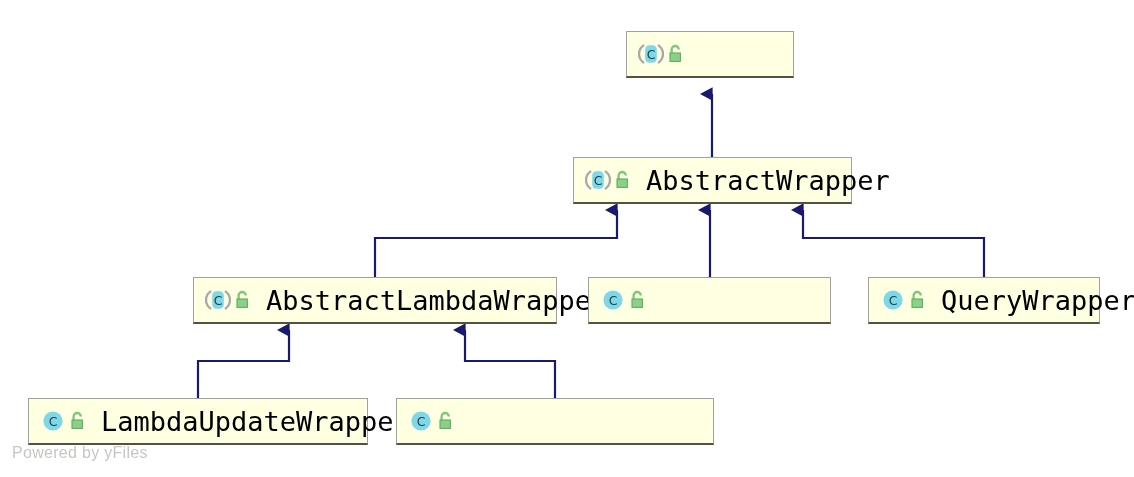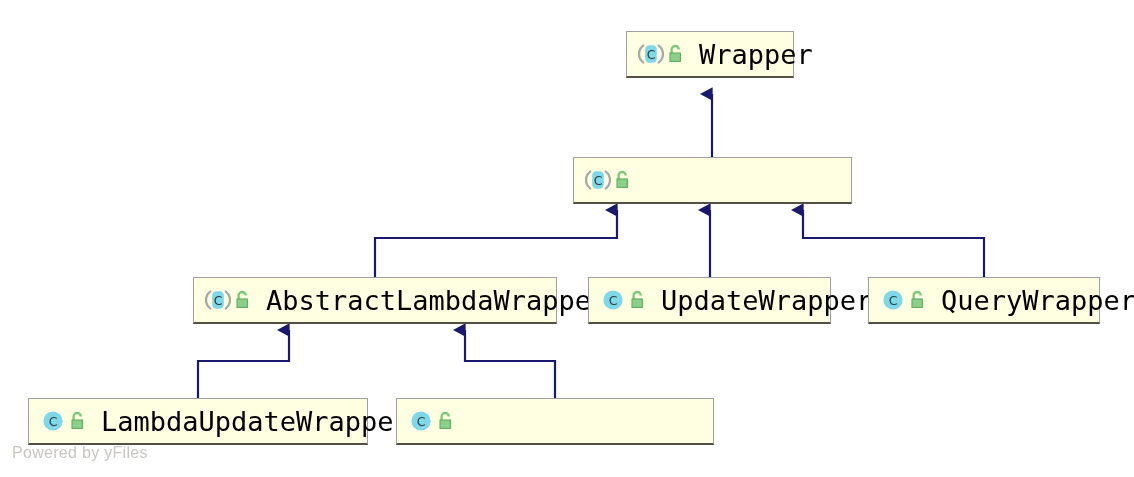--- a/index.html
+++ b/index.html
@@ -110,36 +110,36 @@
         <path d="M5.2 4.6 A 10.5 10.5 0 0 0 5.2 21.4" stroke="#a8a8a8" stroke-width="2.4" fill="none" stroke-linecap="round"></path>
         <path d="M20.8 4.6 A 10.5 10.5 0 0 1 20.8 21.4" stroke="#a8a8a8" stroke-width="2.4" fill="none" stroke-linecap="round"></path>
         <rect x="7.2" y="4.2" width="11.6" height="17.6" rx="4.2" fill="#7ed8e8"></rect>
         <text x="13" y="18.2" text-anchor="middle" font-family="DejaVu Sans, sans-serif" font-size="12.5" fill="#2a3b42">C</text>
       </svg>
       <svg class="icon-lock" viewBox="0 0 18 20">
         <path d="M4.6 9.2 L4.6 5.6 A 3.6 3.6 0 0 1 11.8 5.6" stroke="#7ac87a" stroke-width="2.3" fill="none" stroke-linecap="butt"></path>
         <rect x="3.0" y="9.0" width="10.4" height="8.4" fill="#8ad08a" stroke="#5fae5f" stroke-width="1.1"></rect>
       </svg>
     </span>
-    <span class="node-label">Wrapper</span>
   </div>
 
   <div class="uml-node" style="left:573px; top:157px; width:279px; height:47px;">
     <span class="node-icons">
       <svg class="icon-class" viewBox="0 0 26 26">
         <path d="M5.2 4.6 A 10.5 10.5 0 0 0 5.2 21.4" stroke="#a8a8a8" stroke-width="2.4" fill="none" stroke-linecap="round"></path>
         <path d="M20.8 4.6 A 10.5 10.5 0 0 1 20.8 21.4" stroke="#a8a8a8" stroke-width="2.4" fill="none" stroke-linecap="round"></path>
         <rect x="7.2" y="4.2" width="11.6" height="17.6" rx="4.2" fill="#7ed8e8"></rect>
         <text x="13" y="18.2" text-anchor="middle" font-family="DejaVu Sans, sans-serif" font-size="12.5" fill="#2a3b42">C</text>
       </svg>
       <svg class="icon-lock" viewBox="0 0 18 20">
         <path d="M4.6 9.2 L4.6 5.6 A 3.6 3.6 0 0 1 11.8 5.6" stroke="#7ac87a" stroke-width="2.3" fill="none" stroke-linecap="butt"></path>
         <rect x="3.0" y="9.0" width="10.4" height="8.4" fill="#8ad08a" stroke="#5fae5f" stroke-width="1.1"></rect>
       </svg>
     </span>
+    <span class="node-label">AbstractWrapper</span>
   </div>
 
   <div class="uml-node" style="left:193px; top:277px; width:364px; height:47px;">
     <span class="node-icons">
       <svg class="icon-class" viewBox="0 0 26 26">
         <path d="M5.2 4.6 A 10.5 10.5 0 0 0 5.2 21.4" stroke="#a8a8a8" stroke-width="2.4" fill="none" stroke-linecap="round"></path>
         <path d="M20.8 4.6 A 10.5 10.5 0 0 1 20.8 21.4" stroke="#a8a8a8" stroke-width="2.4" fill="none" stroke-linecap="round"></path>
         <rect x="7.2" y="4.2" width="11.6" height="17.6" rx="4.2" fill="#7ed8e8"></rect>
         <text x="13" y="18.2" text-anchor="middle" font-family="DejaVu Sans, sans-serif" font-size="12.5" fill="#2a3b42">C</text>
       </svg>
@@ -155,21 +155,20 @@
     <span class="node-icons">
       <svg class="icon-class" viewBox="0 0 26 26">
         <circle cx="13" cy="13" r="9.6" fill="#7ed8e8"></circle>
         <text x="13" y="17.6" text-anchor="middle" font-family="DejaVu Sans, sans-serif" font-size="12.5" fill="#2a3b42">C</text>
       </svg>
       <svg class="icon-lock" viewBox="0 0 18 20">
         <path d="M4.6 9.2 L4.6 5.6 A 3.6 3.6 0 0 1 11.8 5.6" stroke="#7ac87a" stroke-width="2.3" fill="none" stroke-linecap="butt"></path>
         <rect x="3.0" y="9.0" width="10.4" height="8.4" fill="#8ad08a" stroke="#5fae5f" stroke-width="1.1"></rect>
       </svg>
     </span>
-    <span class="node-label">UpdateWrapper</span>
   </div>
 
   <div class="uml-node" style="left:868px; top:277px; width:232px; height:47px;">
     <span class="node-icons">
       <svg class="icon-class" viewBox="0 0 26 26">
         <circle cx="13" cy="13" r="9.6" fill="#7ed8e8"></circle>
         <text x="13" y="17.6" text-anchor="middle" font-family="DejaVu Sans, sans-serif" font-size="12.5" fill="#2a3b42">C</text>
       </svg>
       <svg class="icon-lock" viewBox="0 0 18 20">
         <path d="M4.6 9.2 L4.6 5.6 A 3.6 3.6 0 0 1 11.8 5.6" stroke="#7ac87a" stroke-width="2.3" fill="none" stroke-linecap="butt"></path>

